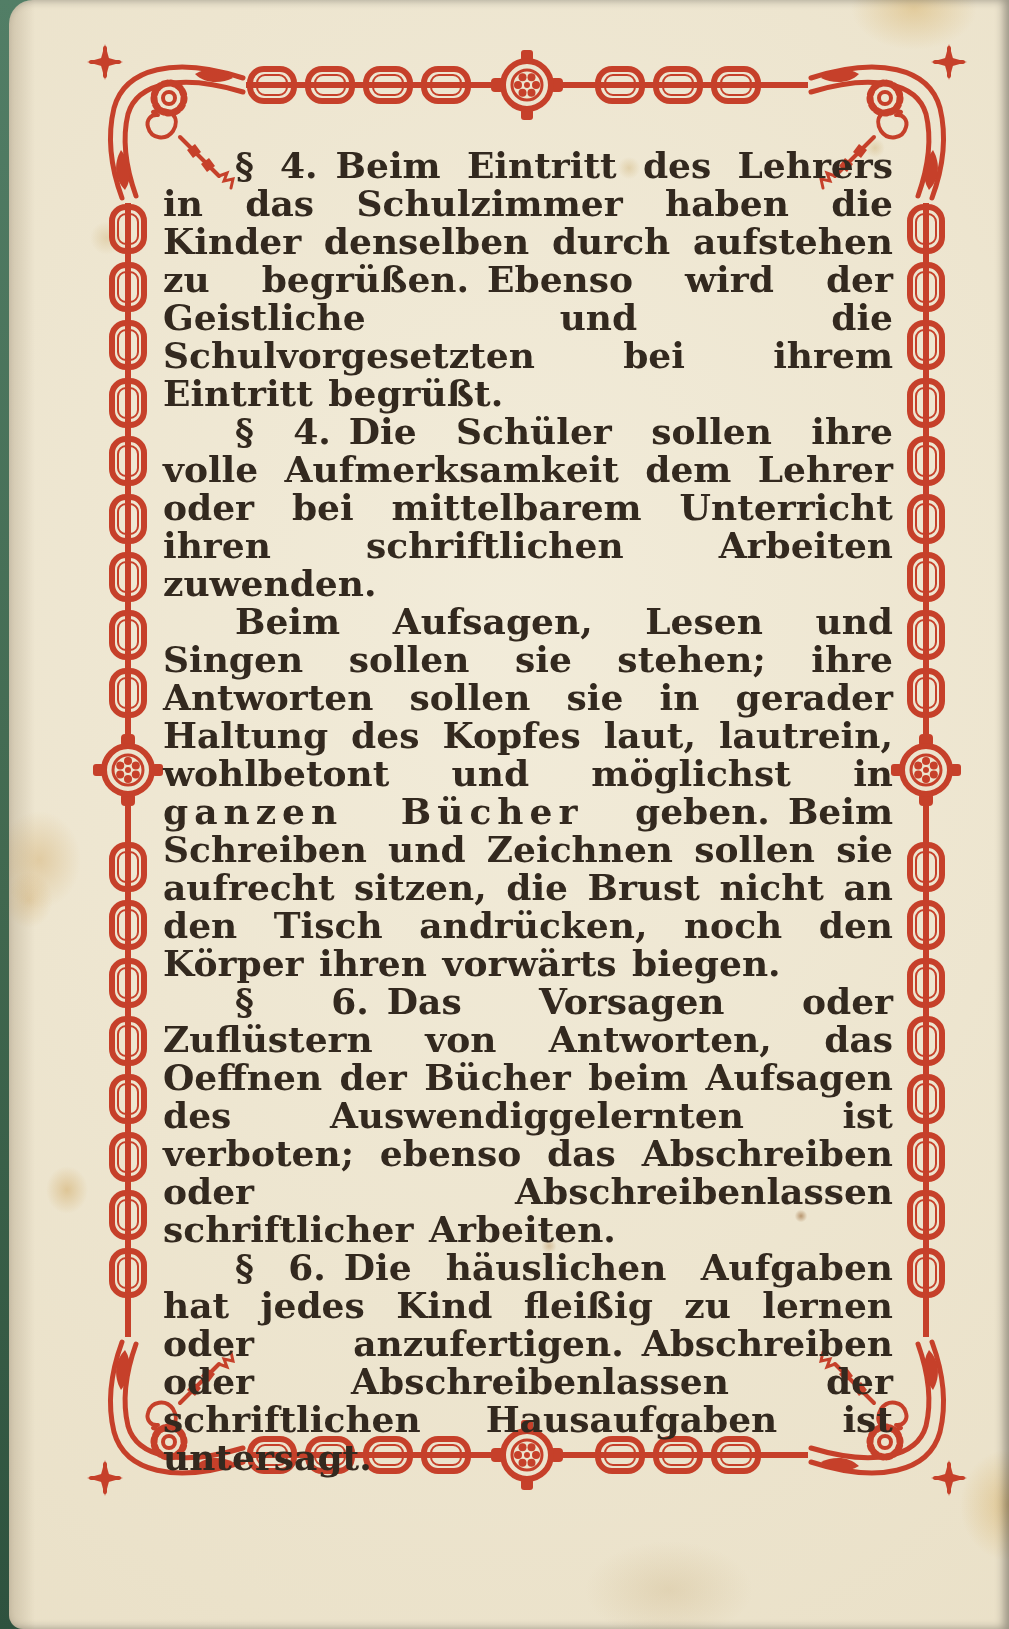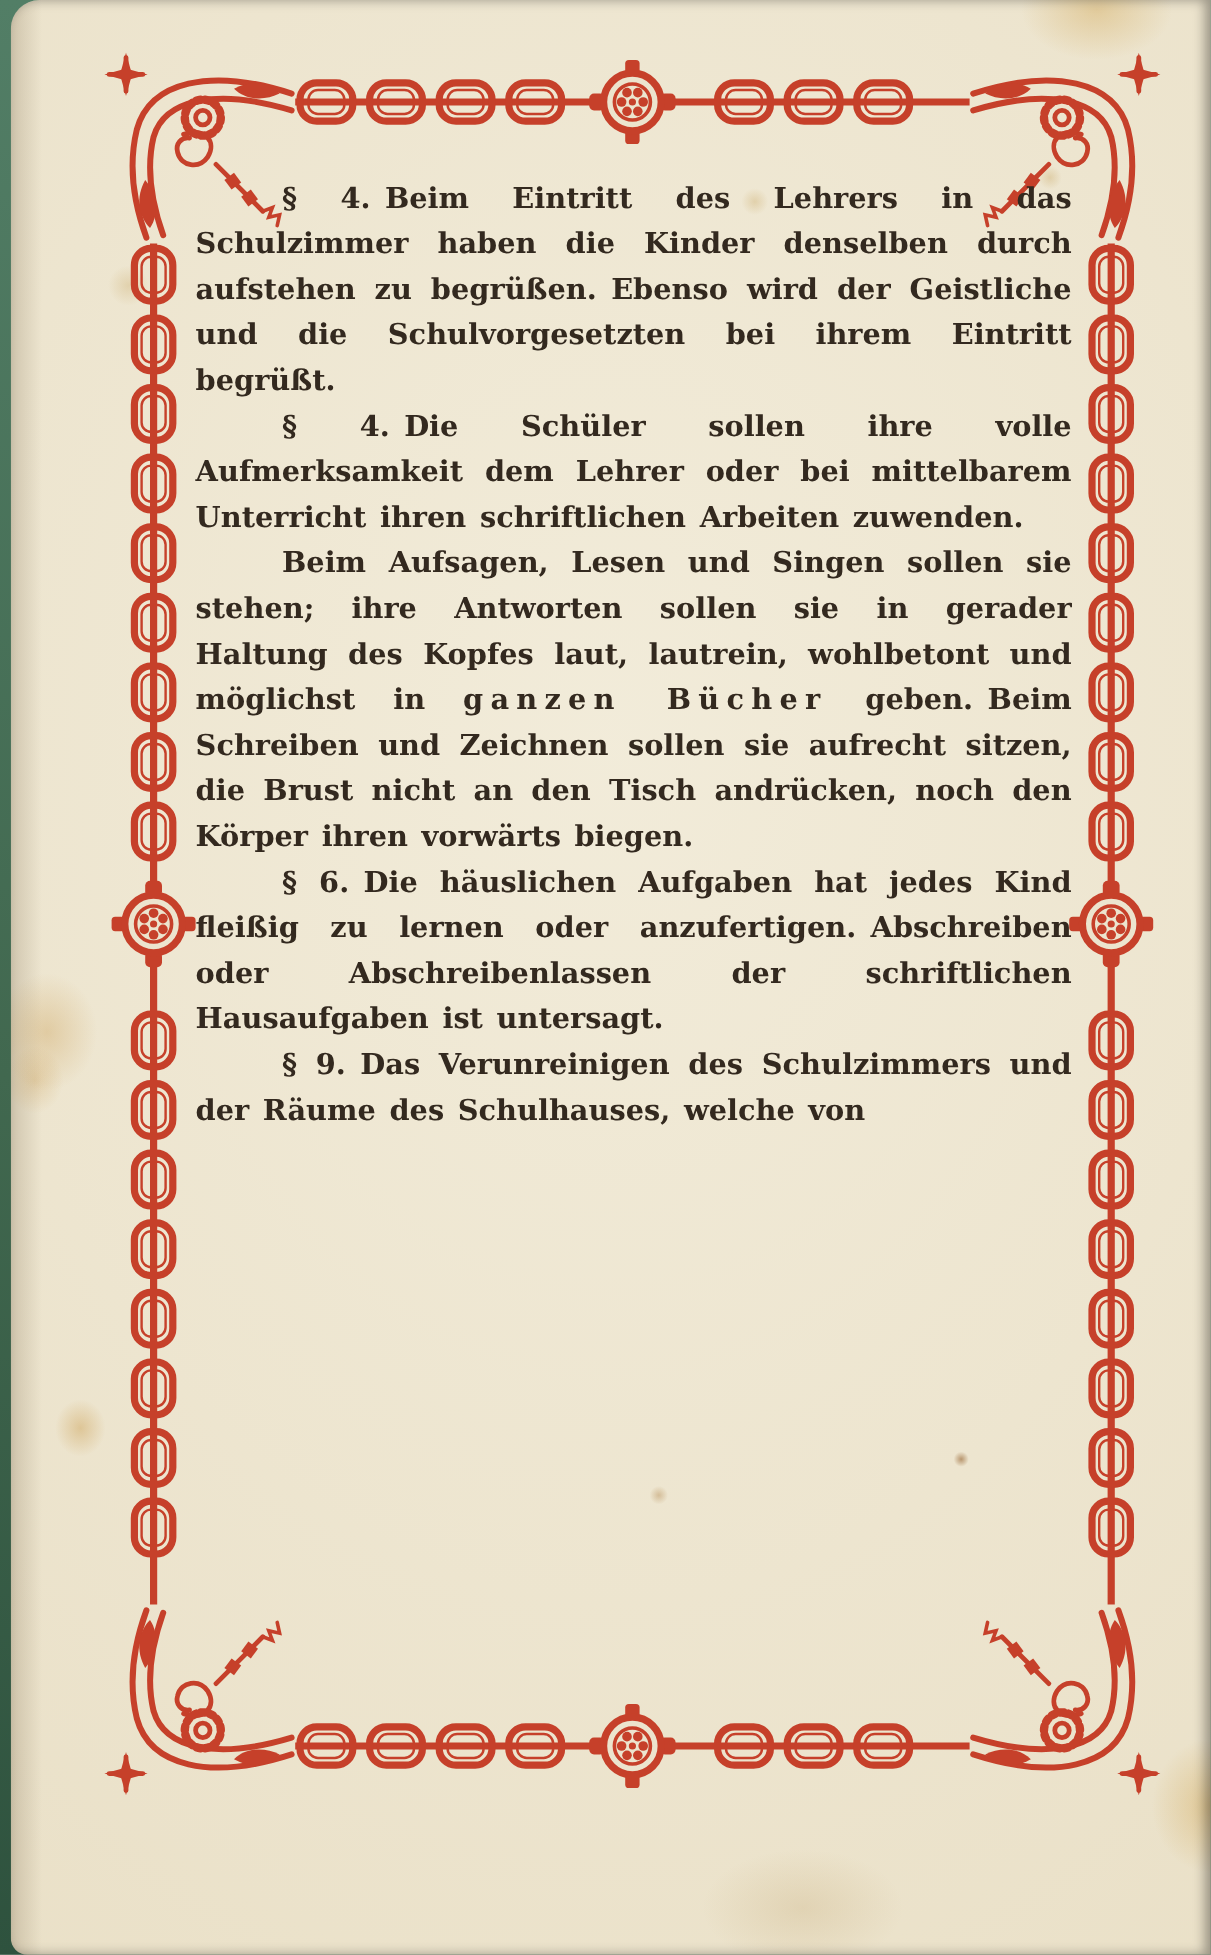--- a/index.html
+++ b/index.html
@@ -29,21 +29,21 @@
     box-shadow:-5px 0 10px rgba(0,0,0,.35) inset;
   }
   svg.frame{position:absolute;left:0;top:0;pointer-events:none;}
   svg.frame .ln{fill:none;stroke:var(--red,#c6402a);stroke-width:5;stroke-linecap:round;}
   svg.frame .lf{fill:var(--red,#c6402a);stroke:none;}
   svg.frame .base{stroke:var(--red,#c6402a);stroke-width:6;}
   svg.frame .paperfill{fill:var(--paper,#ece4ce);}
   .textblock{
     position:absolute;left:163px;top:146px;width:730px;
     color:var(--ink,#33291f);
-    font-size:24px;line-height:38px;font-weight:bold;
+    font-size:36px;line-height:38px;font-weight:bold;
     word-spacing:3px;
     text-align:justify;
   }
   .textblock p{margin:0;}
   .textblock p.indent{text-indent:72px;}
   .sperr{letter-spacing:6px;}
 </style>
 </head>
 <body>
 
@@ -155,15 +155,15 @@
       <use href="#med" transform="translate(527,1455)"></use>
       <use href="#med" transform="translate(128,770) rotate(90)"></use>
       <use href="#med" transform="translate(926,770) rotate(90)"></use>
     </g>
 </svg>
 
 <div class="textblock">
     <p class="indent"><span>§ 4. Beim Eintritt des Lehrers in das Schulzimmer haben die Kinder denselben durch aufstehen zu begrüßen. Ebenso wird der Geistliche und die Schulvorgesetzten bei ihrem Eintritt begrüßt.</span></p>
     <p class="indent"><span>§ 4. Die Schüler sollen ihre volle Aufmerksamkeit dem Lehrer oder bei mittelbarem Unterricht ihren schriftlichen Arbeiten zuwenden.</span></p>
     <p class="indent"><span>Beim Aufsagen, Lesen und Singen sollen sie stehen; ihre Antworten sollen sie in gerader Haltung des Kopfes laut, lautrein, wohlbetont und möglichst in </span><span class="sperr">ganzen Bücher</span><span> geben. Beim Schreiben und Zeichnen sollen sie aufrecht sitzen, die Brust nicht an den Tisch andrücken, noch den Körper ihren vorwärts biegen.</span></p>
+    <p class="indent"><span>§ 6. Das Vorsagen oder Zuflüstern von Antworten, das Oeffnen der Bücher beim Aufsagen des Auswendiggelernten ist verboten; ebenso das Abschreiben oder Abschreibenlassen schriftlicher Arbeiten.</span></p>
     <p class="indent"><span>§ 6. Die häuslichen Aufgaben hat jedes Kind fleißig zu lernen oder anzufertigen. Abschreiben oder Abschreibenlassen der schriftlichen Hausaufgaben ist untersagt.</span></p>
-    <p class="indent"><span>§ 9. Das Verunreinigen des Schulzimmers und der Räume des Schulhauses, welche von</span></p>
   </div>
 
 </body></html>

